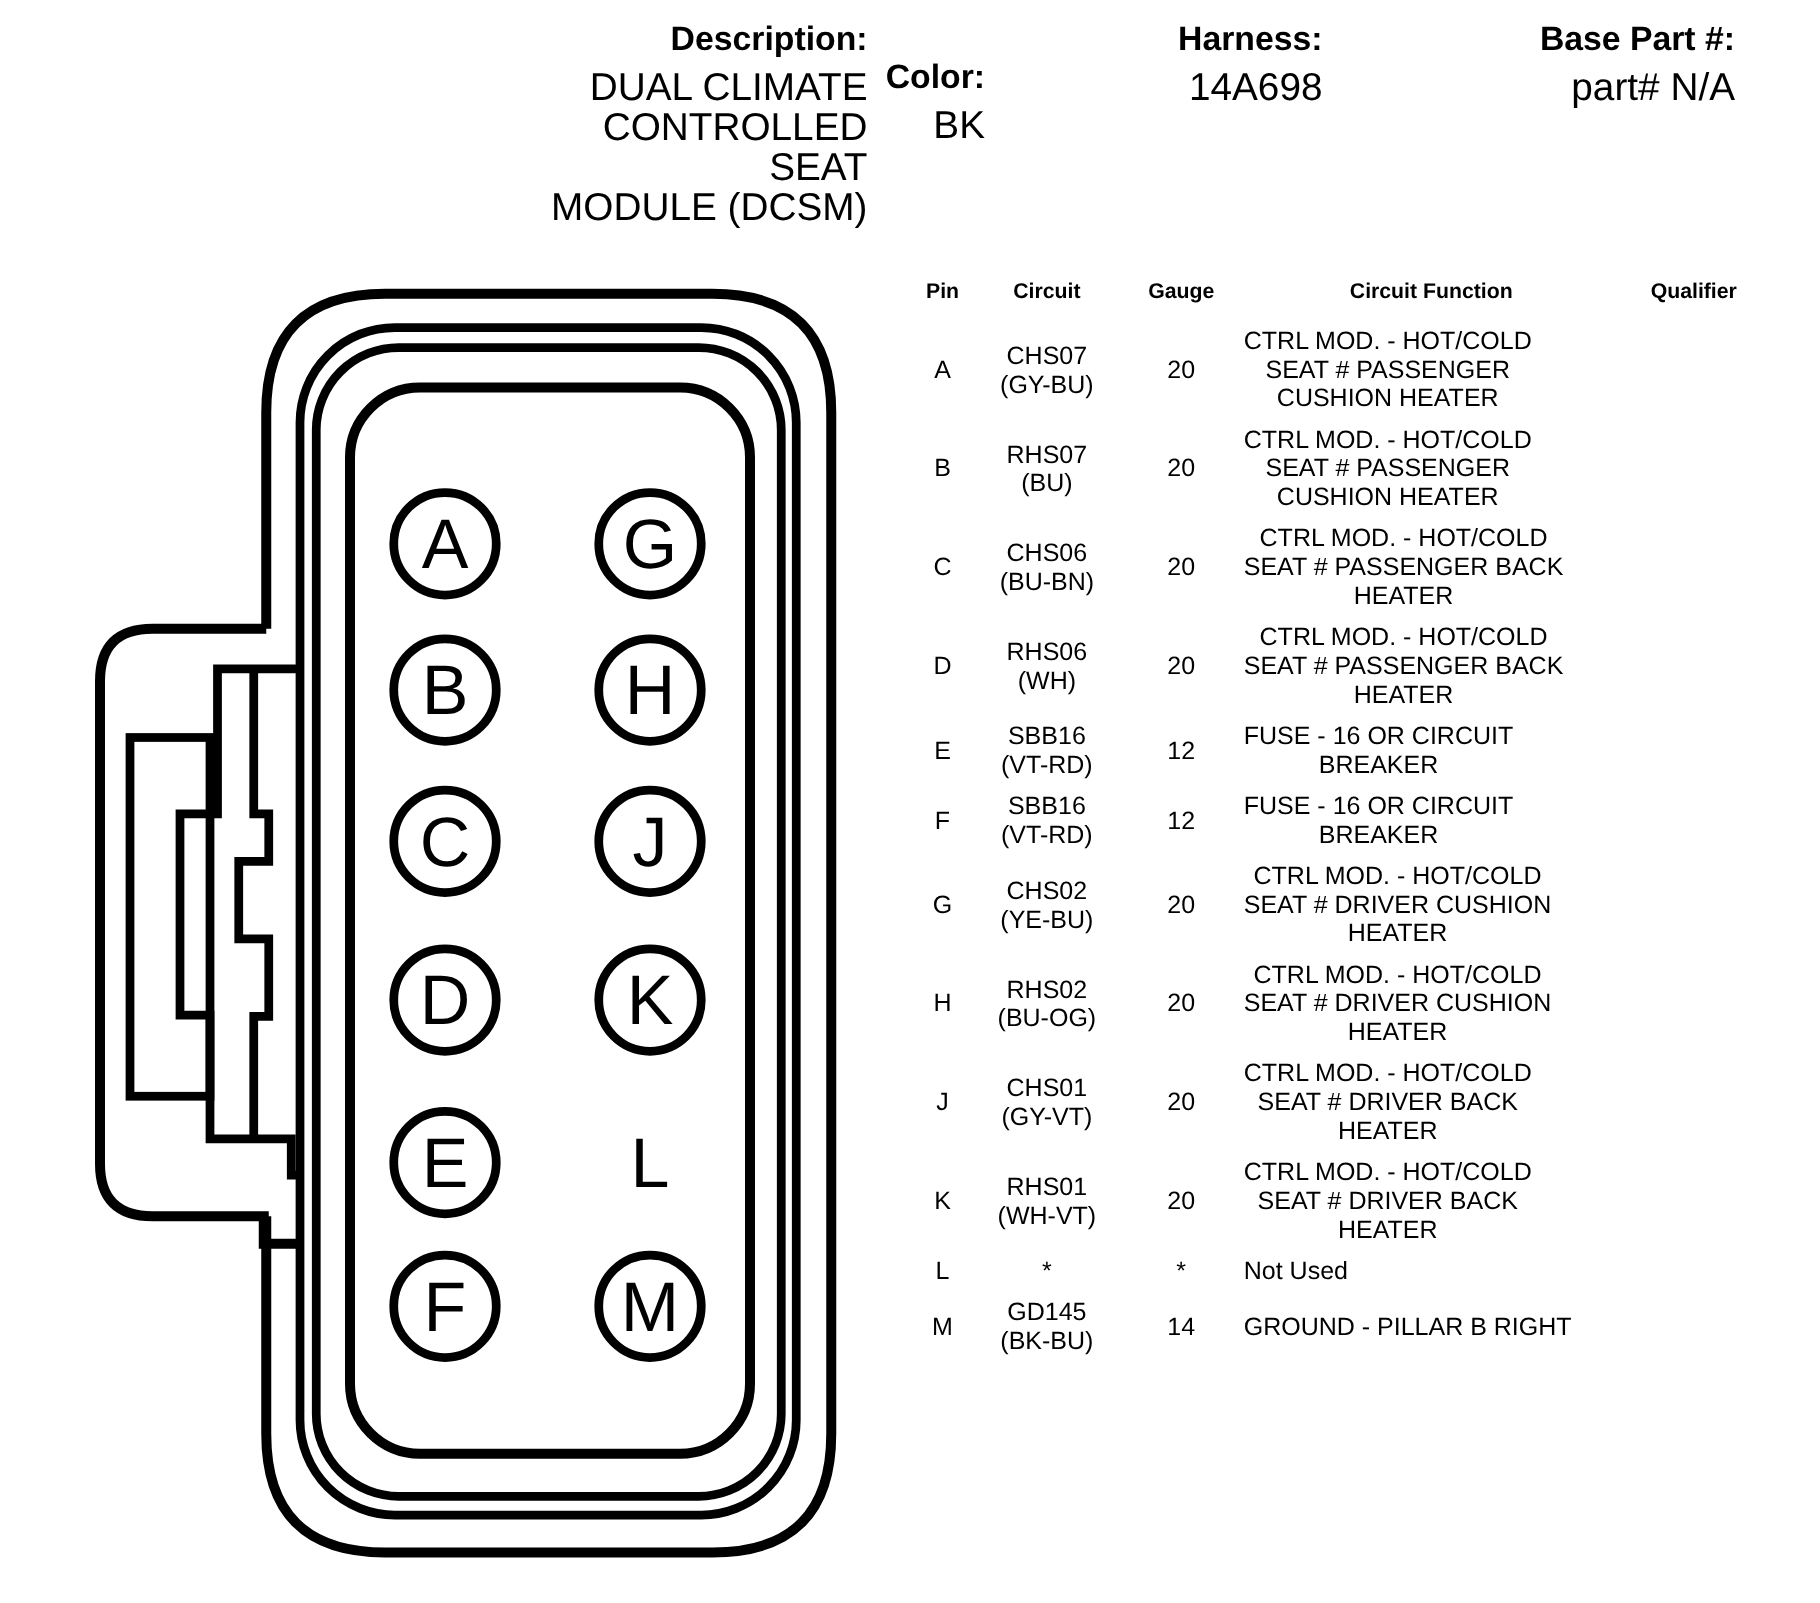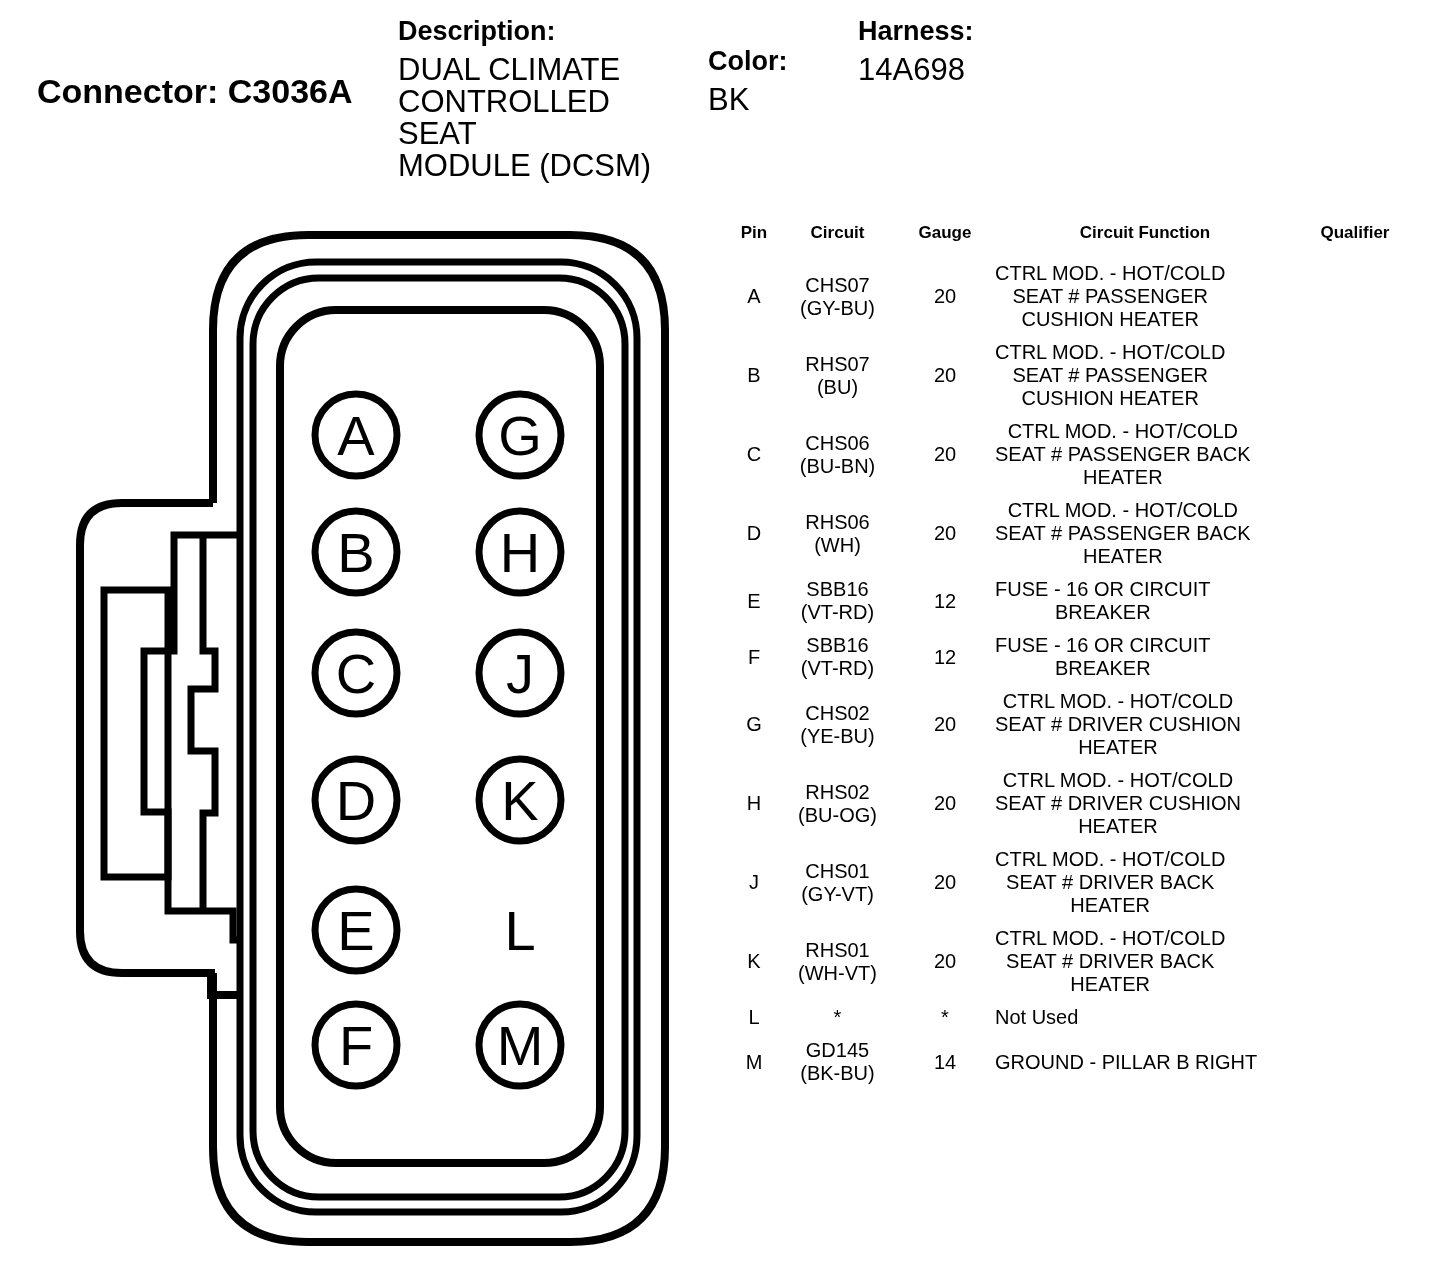--- a/index.html
+++ b/index.html
@@ -1,21 +1,21 @@
 <!DOCTYPE html>
 <html><head>
 <meta charset="utf-8">
 <style>
   html,body{margin:0;padding:0;background:#fff;}
   .page{position:relative;width:1456px;height:1282px;background:#fff;overflow:hidden;
         font-family:"Liberation Sans",sans-serif;color:#000;}
 
   
   .title{position:absolute;left:37px;top:72px;font-size:34px;font-weight:bold;white-space:nowrap;}
-  .hblock{position:absolute;text-align:left;}
+  .hblock{position:absolute;text-align:right;}
   .hblock .lbl{font-size:27px;font-weight:bold;line-height:30px;}
   .hblock .val{font-size:31px;line-height:32px;white-space:pre-line;margin-top:8px;}
   .desc-block{left:398px;top:16px;width:296px;}
   .color-block{left:708px;top:46px;width:80px;}
   .color-block .val{}
   .harness-block{left:858px;top:16px;width:200px;}
   .basepart-block{left:1128px;top:16px;width:260px;}
 
   
   .connector-svg{position:absolute;left:0;top:0;}
@@ -32,39 +32,42 @@
   .trow{font-size:20px;line-height:23px;padding-bottom:10px;}
   .trow .cell{justify-self:center;text-align:center;}
   .trow .fn-col{justify-self:start;text-align:center;}
   .prewrap{white-space:pre-line;}
 </style>
 </head>
 <body>
 
 <div class="page">
 
-  <div class="title">Connector: C3036A</div>
 
   <div class="hblock desc-block">
     <div class="lbl">Description:</div>
     <div class="val">DUAL CLIMATE
 CONTROLLED SEAT
 MODULE (DCSM)</div>
   </div>
 
   <div class="hblock color-block">
     <div class="lbl">Color:</div>
     <div class="val">BK</div>
   </div>
 
   <div class="hblock harness-block">
     <div class="lbl">Harness:</div>
     <div class="val">14A698</div>
   </div>
 
+  <div class="hblock basepart-block">
+    <div class="lbl">Base Part #:</div>
+    <div class="val">part# N/A</div>
+  </div>
 
   <svg class="connector-svg" width="728" height="1282" viewBox="0 0 728 1282" aria-hidden="true">
 
     <path class="outline" d="M213,503 V330 Q213,235 308,235 H570 Q665,235 665,330 V1147 Q665,1242 570,1242 H308 Q213,1242 213,1147 V973"></path>
 
     <rect class="outline-thin" x="240" y="262" width="397" height="950" rx="76"></rect>
     <rect class="outline-thin" x="253" y="278" width="372" height="919" rx="66"></rect>
 
     <rect class="outline" x="280" y="310" width="320" height="853" rx="56"></rect>
 

